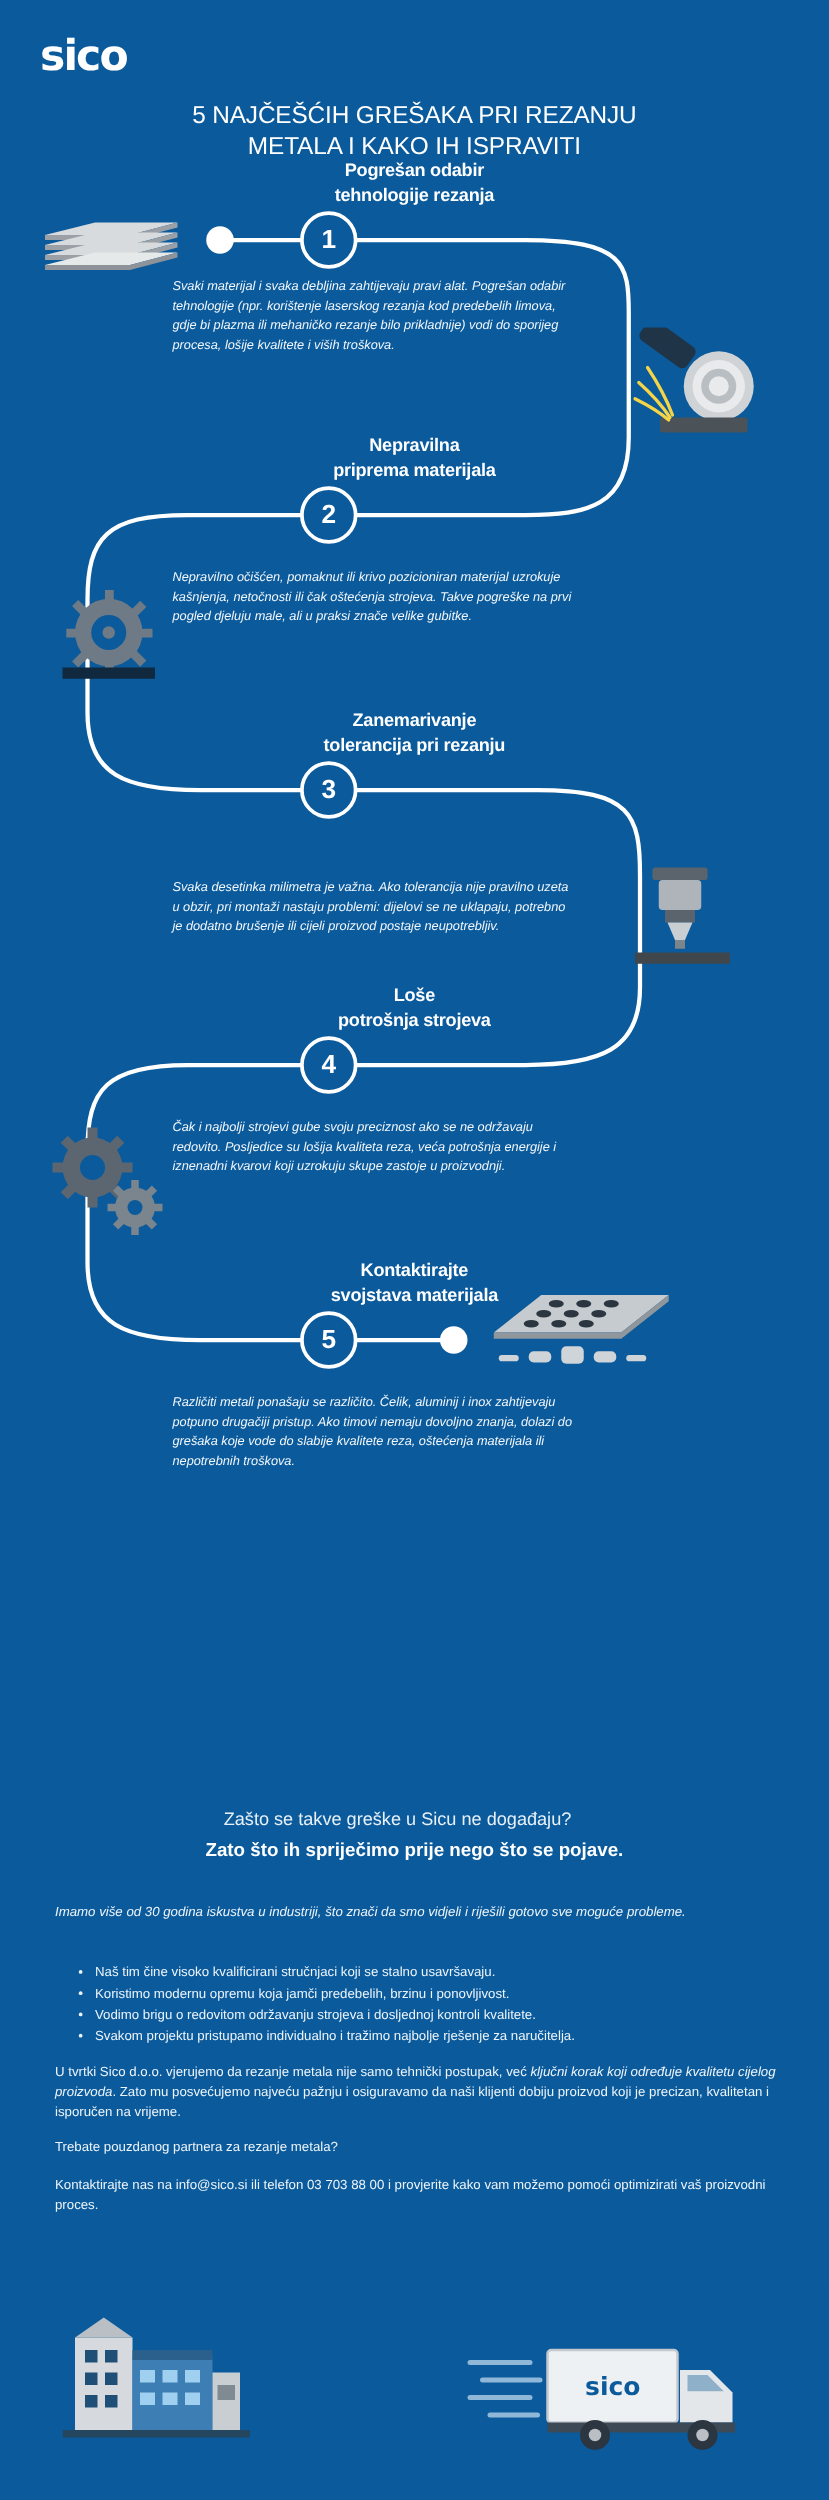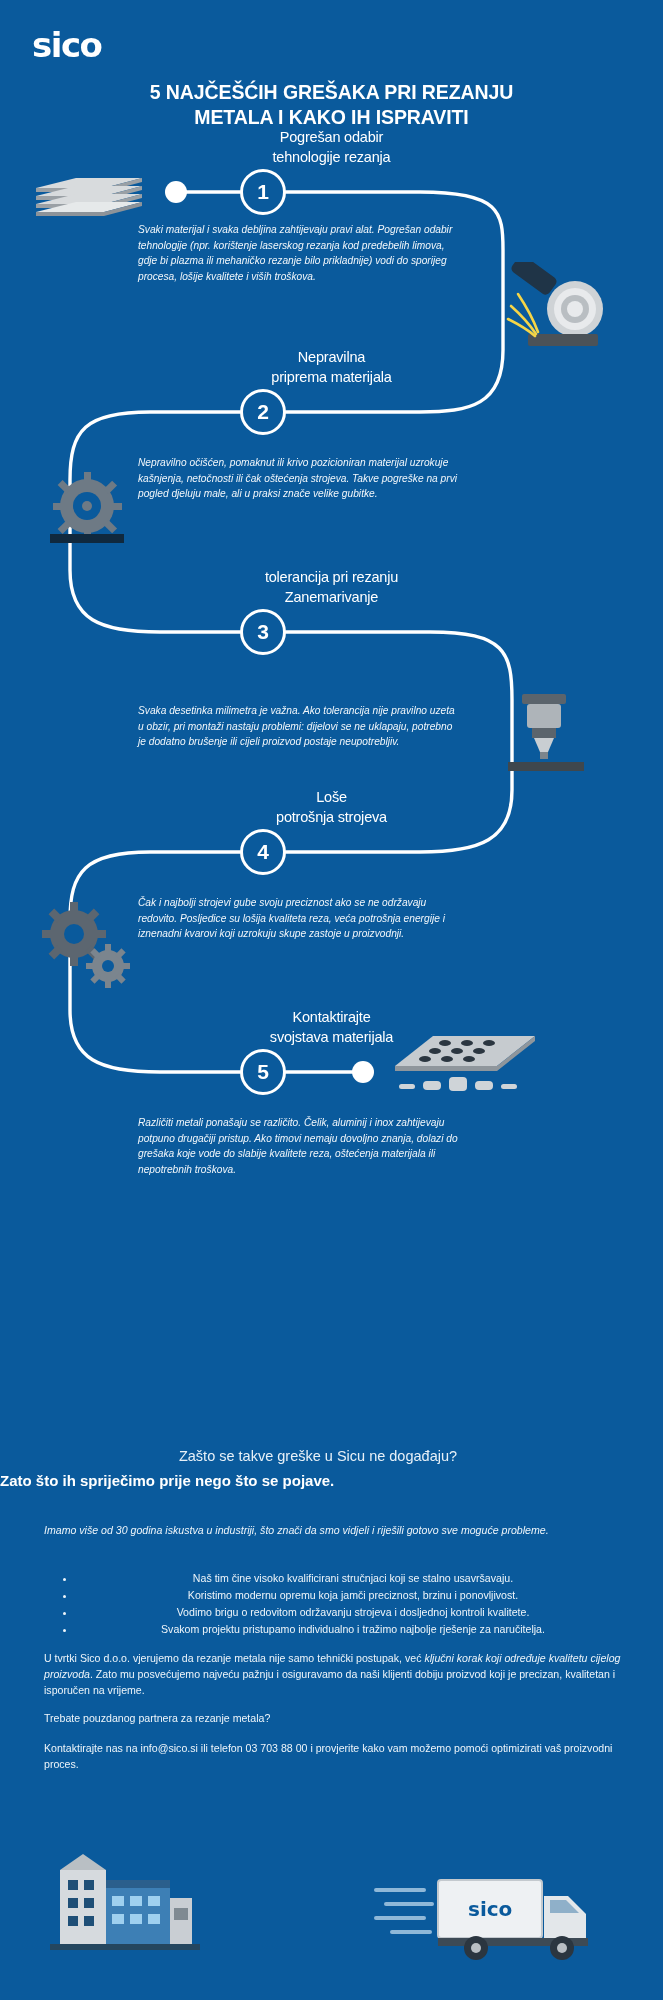--- a/index.html
+++ b/index.html
@@ -16,31 +16,31 @@
   .logo {
     position: absolute; left: 32px; top: 28px;
     font-family: "DejaVu Sans", sans-serif;
     font-size: 34px; font-weight: 700; letter-spacing: -1.5px;
     color: #ffffff; line-height: 1;
   }
 
   
   .main-title {
     position: absolute; left: 60px; top: 80px; width: 543px;
-    text-align: center; font-size: 19.5px; font-weight: 700;
+    text-align: center; font-size: 19.5px; font-weight: 400;
     line-height: 1.28; letter-spacing: -0.1px;
   }
 
   
   .snake { position: absolute; left: 0; top: 0; width: 663px; height: 1400px; }
 
   
   .step-head {
     position: absolute; width: 663px; text-align: center;
-    font-size: 14.5px; font-weight: 400; line-height: 1.35;
+    font-size: 14.5px; font-weight: 700; line-height: 1.35;
     letter-spacing: -0.2px;
   }
   
   .step-num {
     position: absolute; width: 46px; height: 46px; border-radius: 50%;
     border: 3.2px solid #ffffff; background: #0a5a9c;
     display: flex; align-items: center; justify-content: center;
     font-size: 21px; font-weight: 700; color: #ffffff;
   }
   
@@ -52,36 +52,36 @@
 
   
   .ill { position: absolute; }
 
   
   .cta-q {
     position: absolute; width: 636px; text-align: center;
     font-size: 14.5px; font-weight: 400; color: #e8f1f8;
   }
   .cta-a {
-    position: absolute; width: 663px; text-align: left;
+    position: absolute; width: 663px; text-align: center;
     font-size: 15px; font-weight: 700; color: #ffffff;
   }
   .btm {
     position: absolute; left: 44px; width: 578px;
     font-size: 10.6px; line-height: 1.52; color: #eef5fa;
   }
   .btm.italic { font-style: italic; }
   .btm b { font-weight: 400; }
   .btm i { font-style: italic; }
   ul.bullets {
     position: absolute; left: 60px; width: 570px;
     font-size: 10.6px; line-height: 1.62; color: #eef5fa;
     list-style: disc; padding-left: 16px;
   }
-  ul.bullets li { margin: 0; text-align: center; }
+  ul.bullets li { margin: 0; }
 
   .footer-img { position: absolute; }
 </style>
 </head>
 <body>
 
 <div class="page">
 
   <div class="logo">sico</div>
 
@@ -171,22 +171,22 @@
           <rect x="67" y="49" width="7" height="12" transform="rotate(-45 70 55)"></rect>
         </g>
       </g>
       <circle cx="47" cy="34" r="14" fill="#0a5a9c"></circle>
       <circle cx="47" cy="34" r="5" fill="#6e7a85"></circle>
       <rect x="10" y="62" width="74" height="9" fill="#10293e"></rect>
     </g>
   </svg>
 
   <div class="step-head" style="top:568px">
+    <div>Zanemarivanje</div>
     <div>tolerancija pri rezanju</div>
-    <div>Zanemarivanje</div>
   </div>
   <div class="step-num" style="left:240px; top:609px">
     <span>3</span>
   </div>
   <div class="step-body" style="top:703px">Svaka desetinka milimetra je važna. Ako tolerancija nije pravilno uzeta u obzir, pri montaži nastaju problemi: dijelovi se ne uklapaju, potrebno je dodatno brušenje ili cijeli proizvod postaje neupotrebljiv.</div>
 
   <svg class="ill" style="left:500px; top:692px" width="95" height="82" viewBox="0 0 95 82">
     <g>
       <rect x="22" y="2" width="44" height="10" rx="2" fill="#5b646c"></rect>
       <rect x="27" y="12" width="34" height="24" rx="3" fill="#aeb4b9"></rect>
@@ -275,21 +275,21 @@
 
   <div class="cta-q" style="top:1448px">Zašto se takve greške u Sicu ne događaju?</div>
   <div class="cta-a" style="top:1472px">Zato što ih spriječimo prije nego što se pojave.</div>
 
   <div class="btm italic" style="top:1522px">
     <b>Imamo više od 30 godina iskustva u industriji,</b><span> što znači da smo vidjeli i riješili gotovo sve moguće probleme.</span>
   </div>
 
   <ul class="bullets" style="top:1570px">
     <li>Naš tim čine visoko kvalificirani stručnjaci koji se stalno usavršavaju.</li>
-    <li>Koristimo modernu opremu koja jamči preciznost, brzinu i ponovljivost.</li>
+    <li>Koristimo modernu opremu koja jamči predebelih, brzinu i ponovljivost.</li>
     <li>Vodimo brigu o redovitom održavanju strojeva i dosljednoj kontroli kvalitete.</li>
     <li>Svakom projektu pristupamo individualno i tražimo najbolje rješenje za naručitelja.</li>
   </ul>
 
   <div class="btm" style="top:1650px">
     <span>U tvrtki Sico d.o.o. vjerujemo da rezanje metala nije samo tehnički postupak, već </span><b><i>ključni korak koji određuje kvalitetu cijelog proizvoda</i></b><span>. Zato mu posvećujemo najveću pažnju i osiguravamo da naši klijenti dobiju proizvod koji je precizan, kvalitetan i isporučen na vrijeme.</span>
   </div>
 
   <div class="btm" style="top:1710px">Trebate pouzdanog partnera za rezanje metala?</div>
 

